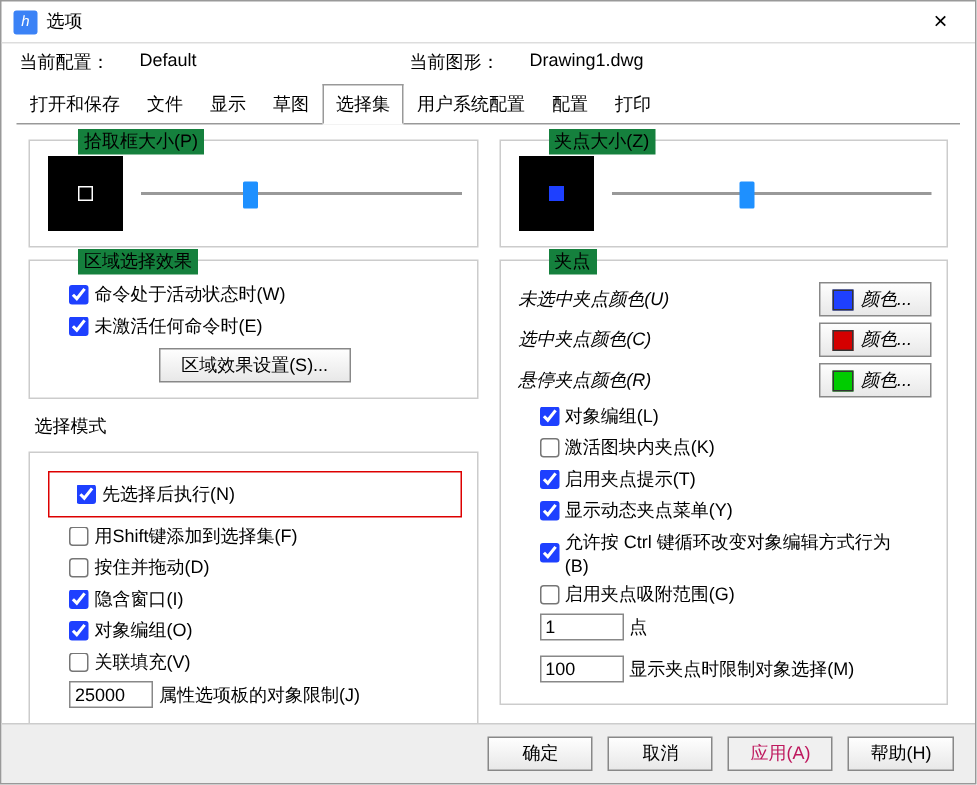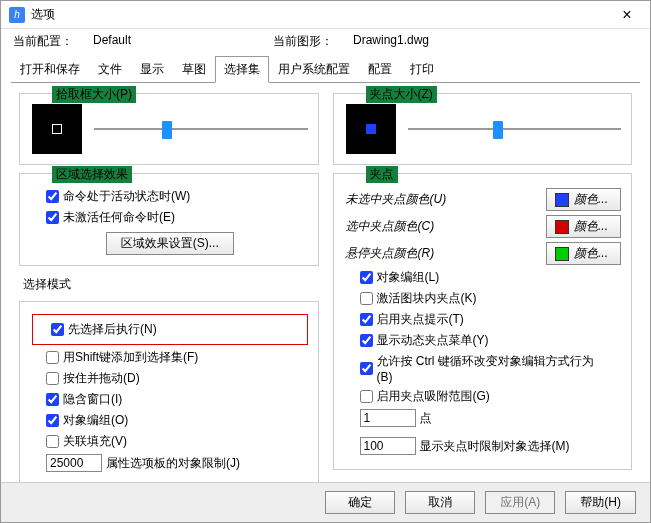--- a/index.html
+++ b/index.html
@@ -21,21 +21,21 @@
 .preview-row { display: flex; align-items: center; gap: 12px; }
 .preview-black { width: 50px; height: 50px; background: #000; display: flex; align-items: center; justify-content: center; }
 .pick-sq { width: 10px; height: 10px; border: 1px solid #fff; }
 .grip-sq { width: 10px; height: 10px; background: #1e40ff; }
 .slider { flex: 1; height: 20px; position: relative; }
 .slider .track { position: absolute; top: 9px; left: 0; right: 0; height: 2px; background: #999; }
 .slider .thumb { position: absolute; top: 2px; width: 10px; height: 18px; background: #1e90ff; border-radius: 1px; }
 .chk-row { display: flex; align-items: center; gap: 4px; margin: 4px 14px; }
 .chk-row input { accent-color: #1e40ff; }
 .btn { border: 1px solid #888; background: linear-gradient(#fefefe,#e8e8e8); padding: 2px 14px; cursor: pointer; text-align: center; }
-.btn.disabled { color: #737373; background: #f0f0f0; }
+.btn.disabled { color: #be185d; background: #f0f0f0; }
 .color-btn { display: inline-flex; align-items: center; gap: 5px; border: 1px solid #888; background: linear-gradient(#fefefe,#e8e8e8); padding: 2px 8px; cursor: pointer; min-width: 75px; }
 .swatch { width: 14px; height: 14px; border: 1px solid #333; }
 .color-row { display: flex; align-items: center; justify-content: space-between; margin: 4px 0; font-style: italic; }
 .red-rect { border: 1px solid #d00; padding: 2px 4px; margin: 2px 0; }
 .input-num { width: 56px; border: 1px solid #888; padding: 1px 3px; }
 .footer { position: absolute; bottom: 0; left: 0; right: 0; height: 40px; background: #eee; border-top: 1px solid #ccc; display: flex; align-items: center; justify-content: flex-end; gap: 10px; padding: 0 14px; }
 .footer .btn { min-width: 70px; }
 .section-title { margin: 2px 0 0 4px; }
 </style>
 </head>

